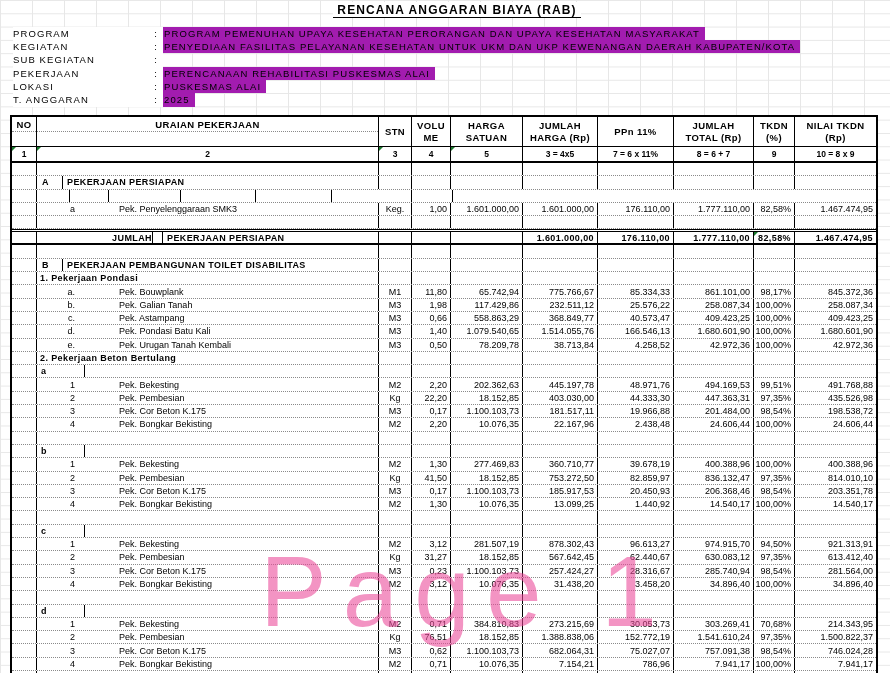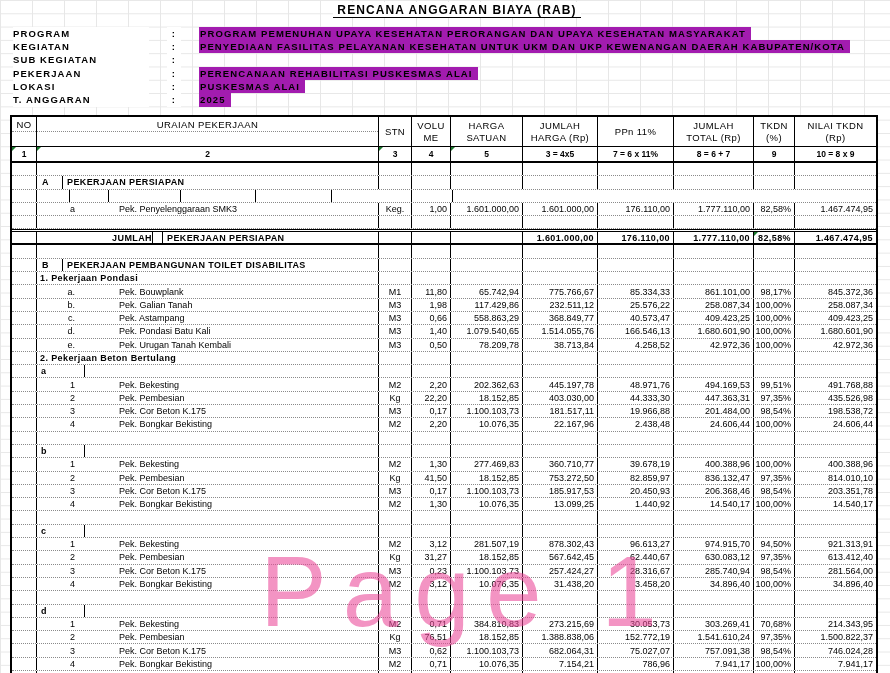--- a/index.html
+++ b/index.html
@@ -15,35 +15,35 @@
                      linear-gradient(to bottom,#e7e7e7 1px,transparent 1px);
     background-size:32px 13.3px;
   }
   
   .title-row{position:absolute;top:0;left:12px;width:100%;height:13.3px;text-align:center;}
   .title-row span{
     display:inline-block;background:#fff;font-weight:bold;font-size:12px;letter-spacing:1.1px;
     border-bottom:1.5px solid #000;padding:1px 4px 0 4px;white-space:nowrap;
   }
   .info-block{position:absolute;top:26.6px;left:0;}
-  .info-row{display:flex;height:13.35px;align-items:center;font-weight:bold;font-size:9.5px;letter-spacing:1.1px;white-space:nowrap;gap:18px;}
+  .info-row{display:flex;height:13.35px;align-items:center;font-weight:normal;font-size:9.5px;letter-spacing:1.1px;white-space:nowrap;}
   .i-label{margin-left:13px;width:136px;background:#fff;height:100%;display:flex;align-items:center;}
   .i-colon{width:14px;background:#fff;height:100%;display:flex;align-items:center;justify-content:center;}
   .i-value{background:#a21caf;height:100%;display:flex;align-items:center;padding:0 5px 0 1px;}
   
   .rab{
     position:absolute;left:10px;top:115px;width:868px;height:558px;box-sizing:border-box;
     border:2px solid #000;border-bottom:none;background:#fff;overflow:hidden;
   }
   .c{box-sizing:border-box;border-left:1px solid #000;height:100%;display:flex;align-items:center;
      overflow:hidden;white-space:nowrap;position:relative;flex:none;}
   .thead .c:first-child,.formula .c:first-child,.r .c:first-child{border-left:none;}
   .w-no{width:24px}.w-ur{width:342px}.w-stn{width:33px}.w-vol{width:39px}.w-hs{width:72px}
   .w-jh{width:75px}.w-ppn{width:76px}.w-jt{width:80px}.w-tk{width:41px}.w-nt{width:82px}
-  .thead{display:flex;height:29px;border-bottom:1px solid #000;font-weight:normal;font-size:9.5px;letter-spacing:0.4px;}
+  .thead{display:flex;height:29px;border-bottom:1px solid #000;font-weight:bold;font-size:9.5px;letter-spacing:0.4px;}
   .thead .c{flex-direction:column;justify-content:center;align-items:center;line-height:1.2;text-align:center;}
   .thead .c.topalign{justify-content:flex-start;padding-top:2px;}
   .thead .c.split::after{content:"";position:absolute;left:0;right:0;top:14px;border-top:1px dotted #8a8a8a;}
   .h2:empty{display:none;}
   .formula{display:flex;height:14px;border-bottom:2px solid #000;font-weight:bold;font-size:8.5px;}
   .formula .c{justify-content:center;}
   
   .r{display:flex;height:13.3px;border-bottom:1px dotted #8a8a8a;box-sizing:border-box;font-size:9px;}
   .r-jumlah{height:16px;border-top:3px double #000;border-bottom:2px solid #000;font-weight:bold;}
   .num{justify-content:flex-end;padding-right:3px;}

